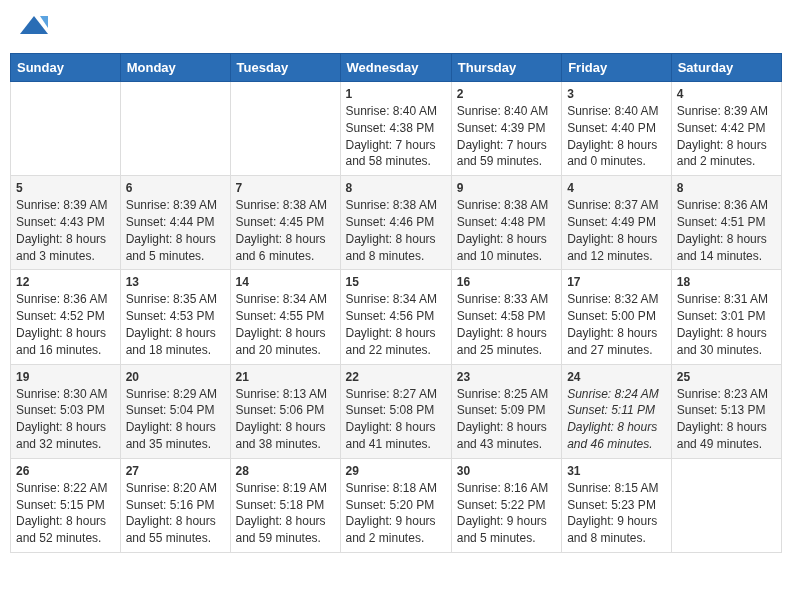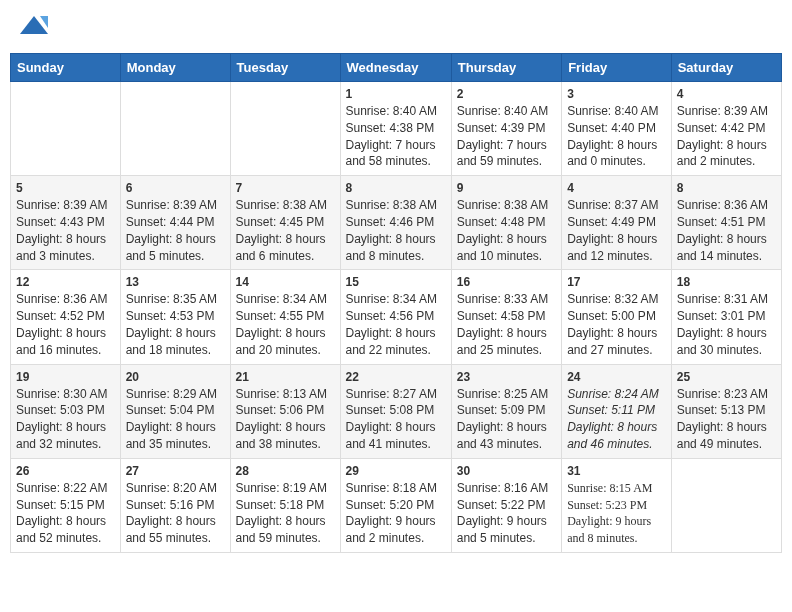--- a/index.html
+++ b/index.html
@@ -343,21 +343,21 @@
         </td>
         <td>
           <span class="day-number">30</span>
           <div class="day-info" style="white-space: pre-line;">Sunrise: 8:16 AM
 Sunset: 5:22 PM
 Daylight: 9 hours
 and 5 minutes.</div>
         </td>
         <td>
           <span class="day-number">31</span>
-          <div class="day-info" style="white-space: pre-line; font-family: Liberation Serif, serif;">Sunrise: 8:15 AM
+          <div class="day-info" style="white-space: pre-line;">Sunrise: 8:15 AM
 Sunset: 5:23 PM
 Daylight: 9 hours
 and 8 minutes.</div>
         </td>
         <td class="empty-cell"></td>
       </tr>
     </tbody>
 </table>
 
 </body></html>

